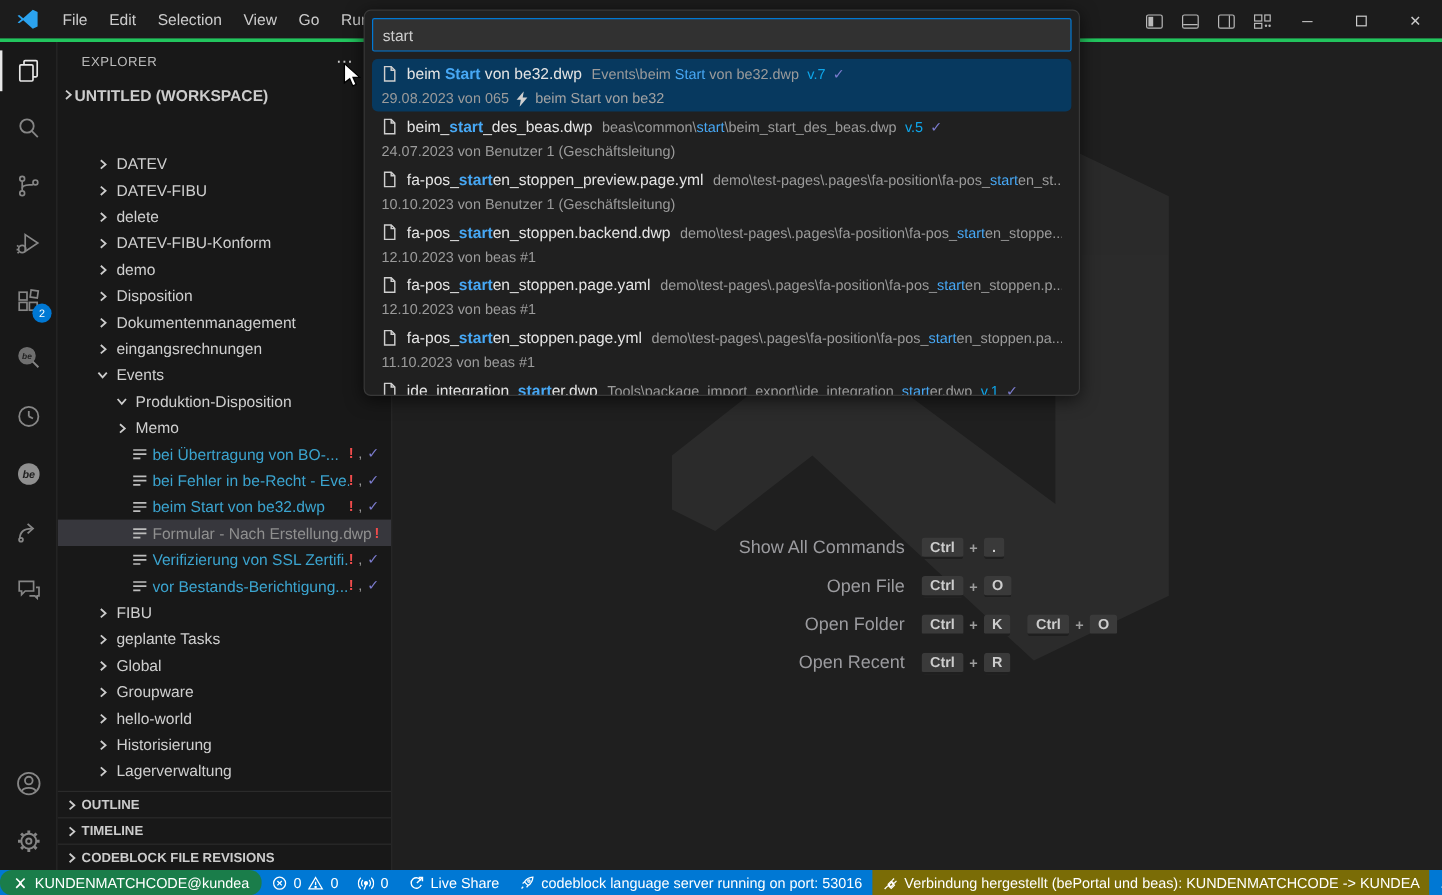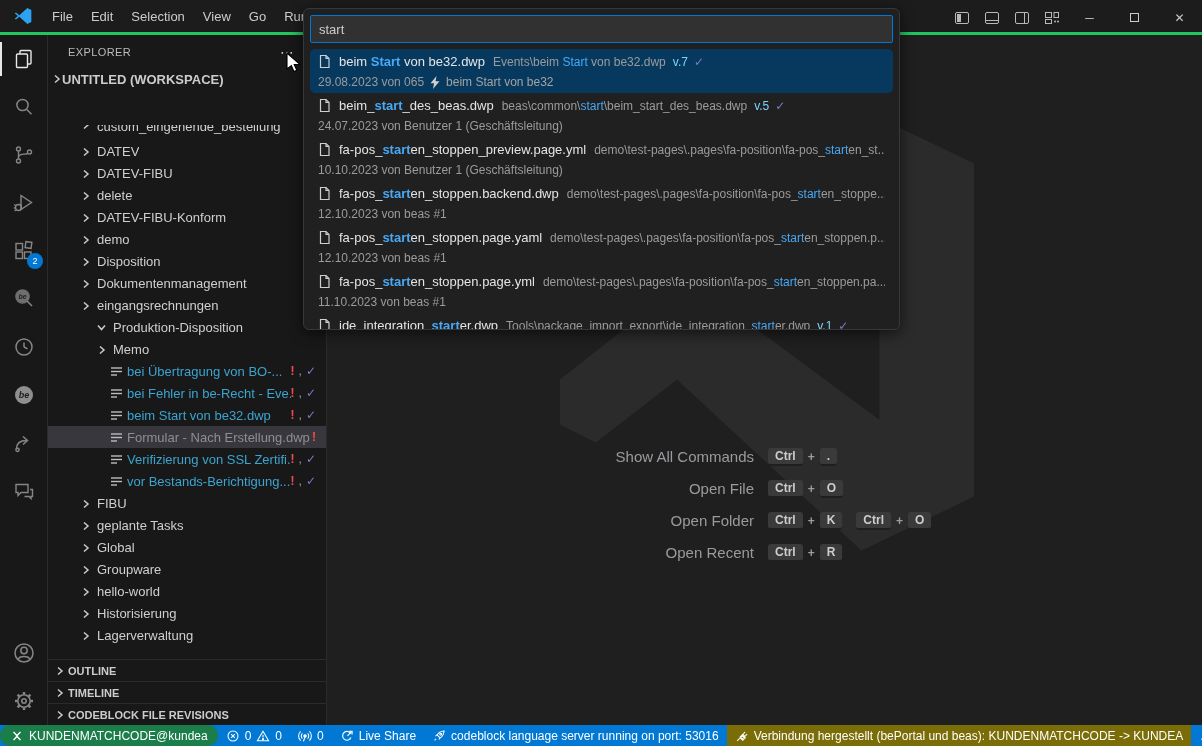--- a/index.html
+++ b/index.html
@@ -79,21 +79,21 @@
     font-family:"Liberation Sans","DejaVu Sans",sans-serif; }
   .qlist { overflow:hidden; }
   .qrow { height:44px; padding:2px 8px 0 8px; border-radius:5px; }
   .qrow.sel { background:#07395f; }
   .l1 { height:21px; display:flex; align-items:center; white-space:nowrap; overflow:hidden; }
   .qicon { width:15px; flex:0 0 15px; margin-right:6px; color:#cfcfcf; display:flex; }
   .qname { font-size:13px; color:#e4e4e4; }
   .hl { color:#47a8f5; font-weight:bold; }
   .qpath { font-size:12px; color:#9b9b9b; margin-left:8px; overflow:hidden; }
   .qpath .hl { font-weight:normal; }
-  .qver { font-size:12px; color:#7dd3fc; margin-left:7px; }
+  .qver { font-size:12px; color:#0ea5e9; margin-left:7px; }
   .qchk { font-size:12px; color:#7b7bcd; font-weight:bold; margin-left:6px; }
   .l2 { height:20px; display:flex; align-items:center; font-size:12px; color:#9b9b9b; white-space:nowrap; }
   .l2 .zap { margin:0 6px; color:#cfcfcf; display:flex; }
   .qmeta2 { color:#a3a3a3; }
 
   
   .statusbar { position:absolute; left:0; right:0; bottom:0; height:21px; background:#0078d4;
     display:flex; align-items:stretch; font-size:12px; color:#ffffff; z-index:20; white-space:nowrap; }
   .sb-item { display:flex; align-items:center; gap:5px; padding:0 8px; }
   .seg-remote { background:#1a7d4a; padding:0 10px;border-radius:10px; }
@@ -259,28 +259,20 @@
       <span class="sb-more">⋯</span>
     </div>
     <div class="ws-row">
       <span class="chev open"><svg width="10" height="11" viewBox="0 0 10 11" fill="none" stroke="#cccccc" stroke-width="1.5">
             <polyline points="3,2.5 7,6 3,9.5"></polyline>
           </svg></span>
       <span>UNTITLED (WORKSPACE)</span>
     </div>
 
     <div class="tree">
-      <div class="trow d1 clip-top">
-          <span class="chev">
-            <svg width="10" height="11" viewBox="0 0 10 11" fill="none" stroke="#cccccc" stroke-width="1.5">
-              <polyline points="3,2.5 7,6 3,9.5"></polyline>
-            </svg>
-          </span>
-          <span class="tlabel">custom_eingehende_bestellung</span>
-        </div>
       <div class="trow d1">
           <span class="chev">
             <svg width="10" height="11" viewBox="0 0 10 11" fill="none" stroke="#cccccc" stroke-width="1.5">
               <polyline points="3,2.5 7,6 3,9.5"></polyline>
             </svg>
           </span>
           <span class="tlabel">DATEV</span>
         </div>
       <div class="trow d1">
           <span class="chev">
@@ -330,20 +322,28 @@
           </span>
           <span class="tlabel">Dokumentenmanagement</span>
         </div>
       <div class="trow d1">
           <span class="chev">
             <svg width="10" height="11" viewBox="0 0 10 11" fill="none" stroke="#cccccc" stroke-width="1.5">
               <polyline points="3,2.5 7,6 3,9.5"></polyline>
             </svg>
           </span>
           <span class="tlabel">eingangsrechnungen</span>
+        </div>
+      <div class="trow d1">
+          <span class="chev open">
+            <svg width="10" height="11" viewBox="0 0 10 11" fill="none" stroke="#cccccc" stroke-width="1.5">
+              <polyline points="3,2.5 7,6 3,9.5"></polyline>
+            </svg>
+          </span>
+          <span class="tlabel">Events</span>
         </div>
       <div class="trow d2">
           <span class="chev open">
             <svg width="10" height="11" viewBox="0 0 10 11" fill="none" stroke="#cccccc" stroke-width="1.5">
               <polyline points="3,2.5 7,6 3,9.5"></polyline>
             </svg>
           </span>
           <span class="tlabel">Produktion-Disposition</span>
         </div>
       <div class="trow d2">

